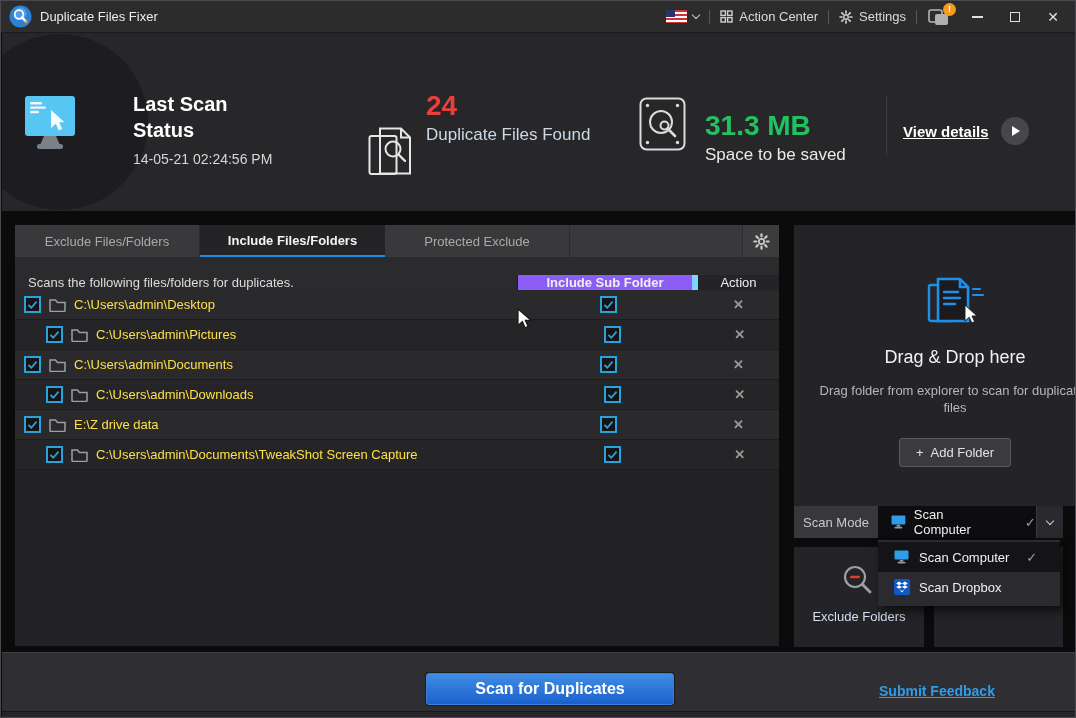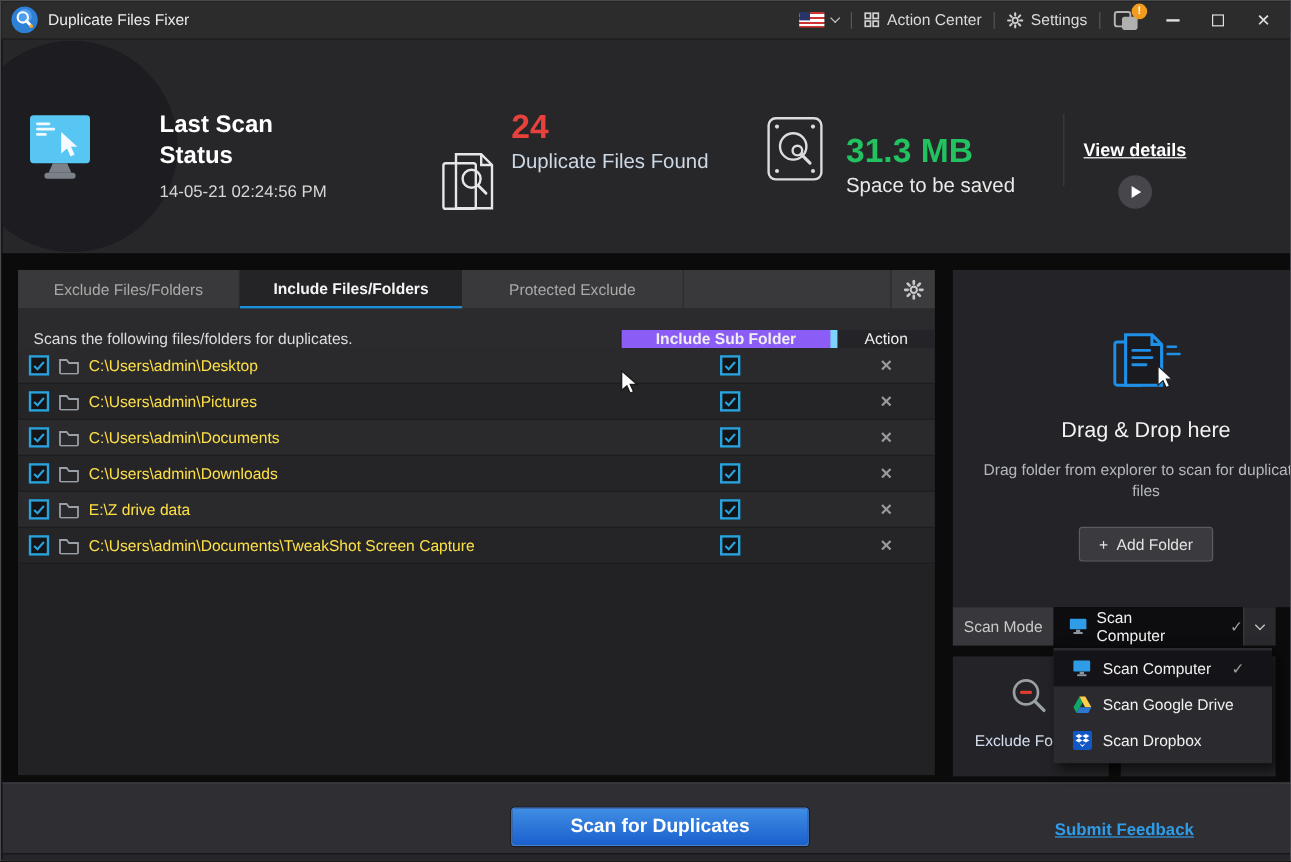--- a/index.html
+++ b/index.html
@@ -46,21 +46,21 @@
   .stat-icon-docs{ position:absolute; left:366px; top:94px; }
   .stat-dup{ position:absolute; left:424px; top:56px; }
   .stat-num{ font-size:28px; font-weight:bold; line-height:34px; }
   .stat-num.red{ color:#e8413c; }
   .stat-num.green{ color:#21c25f; }
   .stat-label{ font-size:17px; color:#ccd8e4; margin-top:2px; }
   .stat-icon-hdd{ position:absolute; left:637px; top:64px; }
   .stat-space{ position:absolute; left:703px; top:56px;margin-top:20px; }
   .stat-space .stat-label{ color:#e9e9e9; }
   .banner-vline{ position:absolute; left:884px; top:62px; width:1px; height:60px; background:#3d3d41; }
-  .viewdetails{ position:absolute; left:901px; top:84px; display:flex; align-items:center; gap:12px;flex-direction:column; }
+  .viewdetails{ position:absolute; left:901px; top:84px; display:flex; align-items:center; gap:12px; }
   .viewdetails a{ color:#fff; font-size:15px; font-weight:bold; text-decoration:underline; cursor:pointer;}
   .vd-circle{ width:28px; height:28px; border-radius:50%; background:#47474b;
     display:flex; align-items:center; justify-content:center; cursor:pointer;}
   .vd-play{ width:0; height:0; border-left:8px solid #fff; border-top:5px solid transparent;
     border-bottom:5px solid transparent; margin-left:2px;}
 
   
   .panel{ position:absolute; left:14px; top:224px; width:764px; height:421px; background:#222225; }
   .tabsrow{ display:flex; height:32px; }
   .tab{ width:185px; height:32px; display:flex; align-items:center; justify-content:center;
@@ -72,21 +72,21 @@
     display:flex; align-items:center; justify-content:center; cursor:pointer;}
   .theadrow{ display:flex; height:33px; background:#2b2b2e; align-items:flex-end; font-size:13px;}
   .th-caption{ width:503px; display:flex; align-items:center; padding-left:13px; color:#dcdcdc;
     border-right:1px solid #1f1f22;}
   .th-sub{ width:180px; display:flex; align-items:center; justify-content:center; color:#eee;
     background:#8b5cf6; border-right:6px solid #7dd3fc;font-weight:bold;}
   .th-action{ width:81px; display:flex; align-items:center; justify-content:center; color:#eee;
     background:#242428;}
   .trow{ display:flex; height:30px; align-items:stretch; background:#2a2a2d;
     border-bottom:1px solid #1d1d20; }
-  .trow.alt{ background:#252528; }
+  .trow.alt{ background:#252528;padding-left:22px; }
   .cell-main{ width:503px; display:flex; align-items:center; gap:8px; padding-left:9px; }
   .cell-sub{ width:180px; display:flex; align-items:center; justify-content:center; }
   .cell-action{ width:81px; display:flex; align-items:center; justify-content:center; }
   .cb{ width:17px; height:17px; border:2px solid #2aa3dc; background:#141417;
     display:flex; align-items:center; justify-content:center; cursor:pointer;}
   .path{ font-size:13px; color:#fde047; }
   .xbtn{ color:#9a9a9a; font-size:13px; font-weight:bold; cursor:pointer; }
 
   
   .dropzone{ position:absolute; left:793px; top:224px; width:322px; height:281px;
@@ -495,31 +495,20 @@
     <rect x="0.5" y="0.5" width="14" height="9" rx="1" fill="#2f9ce8"></rect>
     <rect x="5.7" y="9.8" width="3.6" height="2" fill="#8b95a0"></rect>
     <rect x="3.5" y="11.8" width="8" height="1.7" rx="0.8" fill="#8b95a0"></rect>
   </svg>
           </span>
     <span>Scan Computer</span>
     <span class="dd-check">✓</span>
   </div>
         <div class="dd-item">
     <span class="dd-icon">
-            <svg width="16" height="15" viewBox="0 0 16 15">
-    <polygon points="5.6,0.5 0.5,9.4 3.2,14.2 8.4,5.2" fill="#12a765"></polygon>
-    <polygon points="5.6,0.5 10.4,0.5 15.5,9.4 10.3,9.4" fill="#ffcf48"></polygon>
-    <polygon points="3.2,14.2 12.9,14.2 15.5,9.4 5.9,9.4" fill="#2e77d0"></polygon>
-  </svg>
-          </span>
-    <span>Scan Google Drive</span>
-    <span class="dd-check"></span>
-  </div>
-        <div class="dd-item">
-    <span class="dd-icon">
             <svg width="16" height="16" viewBox="0 0 16 16">
     <rect x="0" y="0" width="16" height="16" rx="2" fill="#1158c7"></rect>
     <g fill="#fff">
       <polygon points="5.1,2.6 8,4.4 5.1,6.2 2.2,4.4"></polygon>
       <polygon points="10.9,2.6 13.8,4.4 10.9,6.2 8,4.4"></polygon>
       <polygon points="5.1,6.2 8,8 5.1,9.8 2.2,8"></polygon>
       <polygon points="10.9,6.2 13.8,8 10.9,9.8 8,8"></polygon>
       <polygon points="5.3,10.3 8,12 10.7,10.3 8,13.6"></polygon>
     </g>
   </svg>

